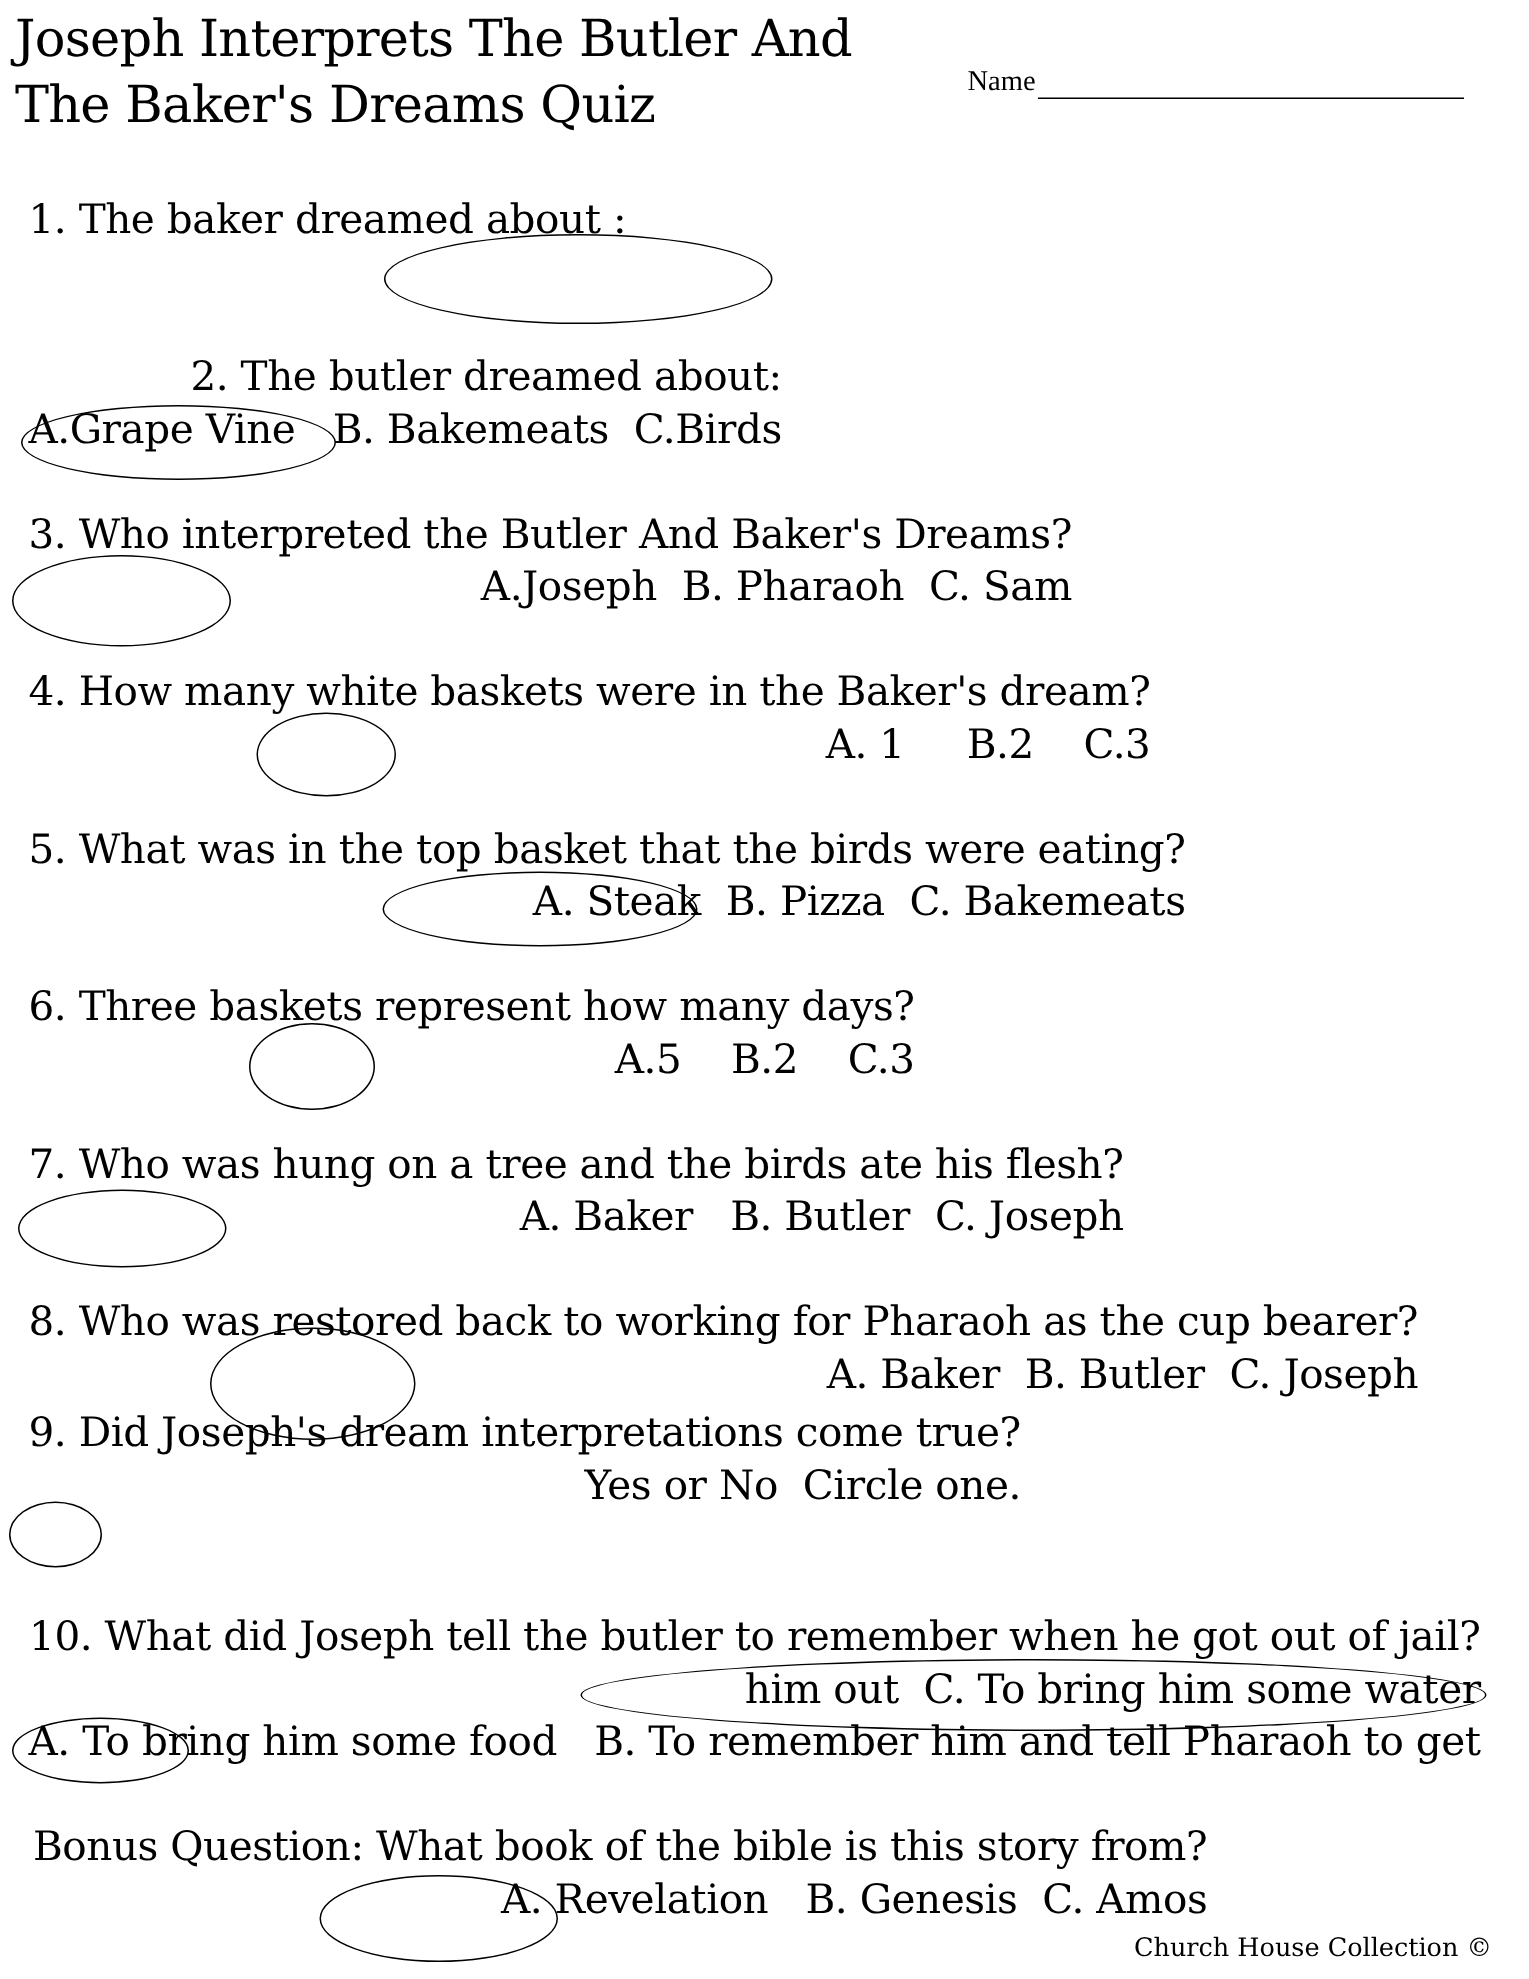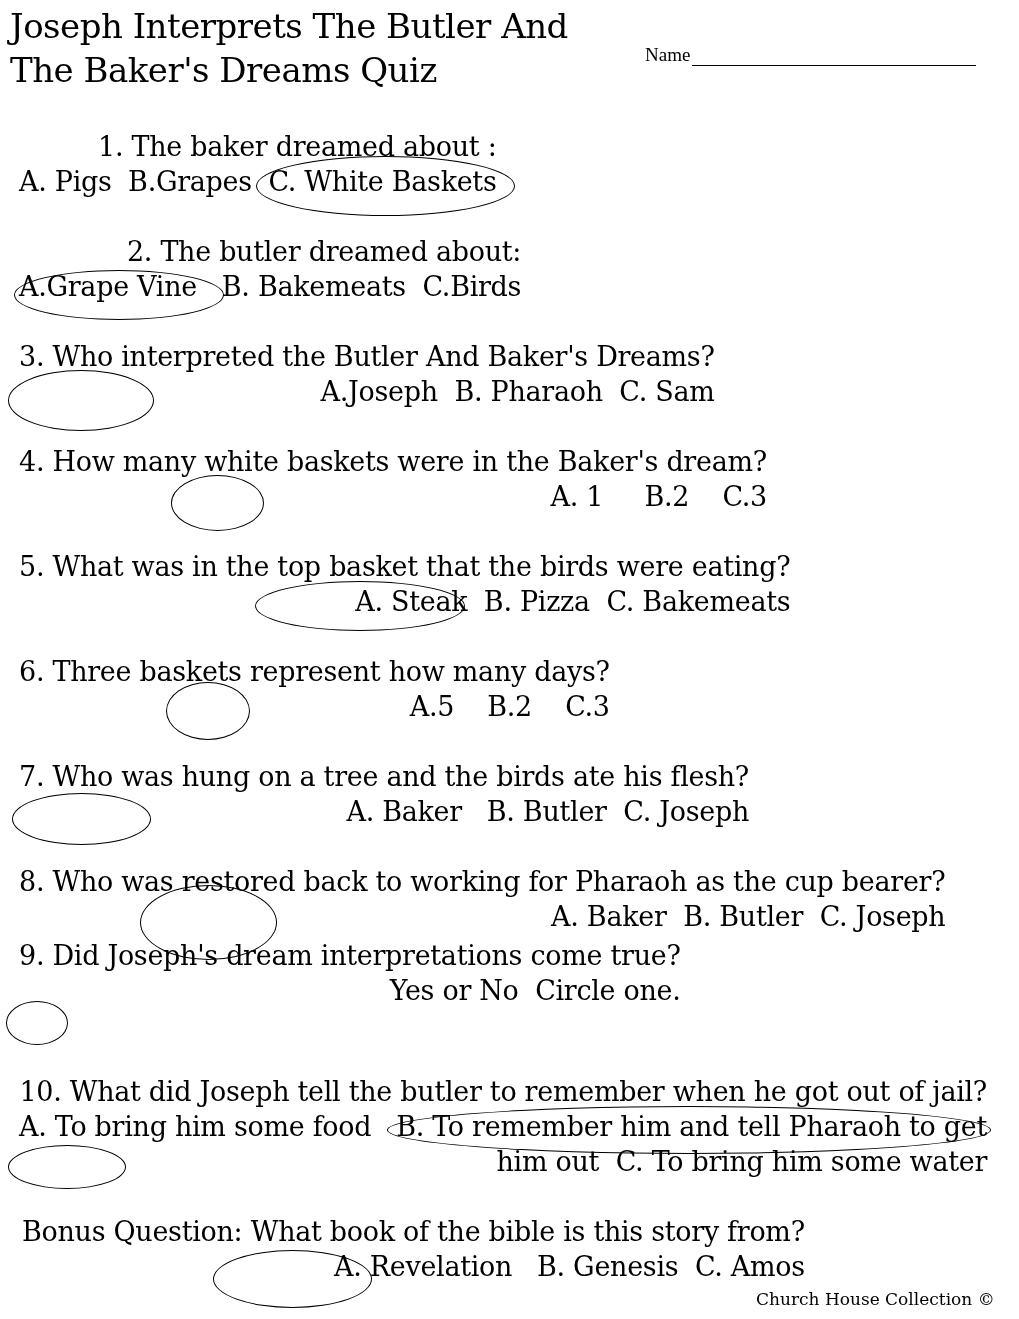--- a/index.html
+++ b/index.html
@@ -38,25 +38,20 @@
   <div>The Baker's Dreams Quiz</div>
 </div>
 
 <div class="name-field">
   <span>Name</span>
   <span class="name-line"></span>
 </div>
 
 <div class="q" style="top:129px">
   <span class="line">1.  The baker dreamed about :</span>
-  <span class="line">
-    <span class="opt">A. Pigs</span>&nbsp;
-    <span class="opt">B.Grapes</span>&nbsp;
-    <span class="opt">C. White Baskets</span>
-  </span>
 </div>
 <div class="circle" style="left:256px;top:156px;width:257px;height:58px;"></div>
 
 <div class="q" style="top:234px">
   <span class="line">2. The butler dreamed about:</span>
   <span class="line">
     <span class="opt">A.Grape Vine</span>&nbsp;&nbsp;
     <span class="opt">B. Bakemeats</span>&nbsp;
     <span class="opt">C.Birds</span>
   </span>
@@ -129,26 +124,26 @@
     <span class="opt">Yes</span>
     <span class="opt">or No</span>&nbsp;
     <span class="opt">Circle one.</span>
   </span>
 </div>
 <div class="circle" style="left:6px;top:1001px;width:60px;height:42px;"></div>
 
 <div class="q" style="top:1074px">
   <span class="line">10. What did Joseph tell the butler to remember when he got out of jail?</span>
   <span class="line">
+    <span class="opt">him out</span>&nbsp;
+    <span class="opt">C. To bring him some water</span>
+  </span>
+  <span class="line">
     <span class="opt">A. To bring him some food</span>&nbsp;&nbsp;
     <span class="opt">B. To remember him and tell Pharaoh to get</span>
-  </span>
-  <span class="line">
-    <span class="opt">him out</span>&nbsp;
-    <span class="opt">C. To bring him some water</span>
   </span>
 </div>
 <div class="circle" style="left:387px;top:1106px;width:602px;height:46px;"></div>
 <div class="circle" style="left:8px;top:1145px;width:116px;height:42px;"></div>
 
 <div class="q" style="top:1214px;left:22px">
   <span class="line">Bonus Question: What book of the bible is this story from?</span>
   <span class="line">
     <span class="opt">A. Revelation</span>&nbsp;&nbsp;
     <span class="opt">B. Genesis</span>&nbsp;

